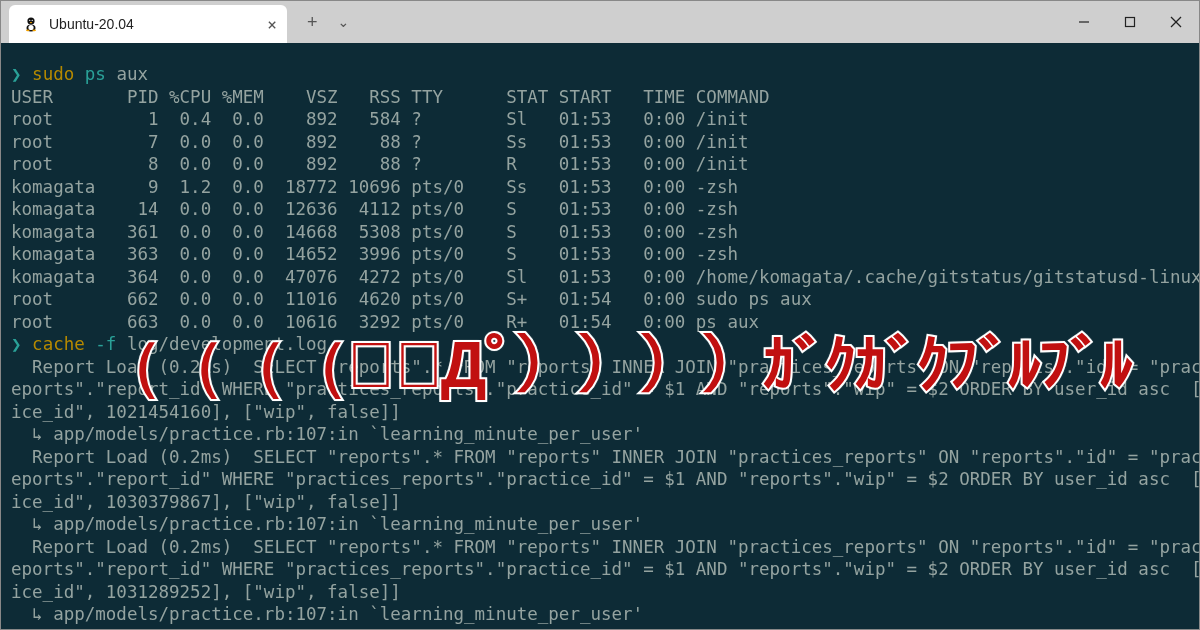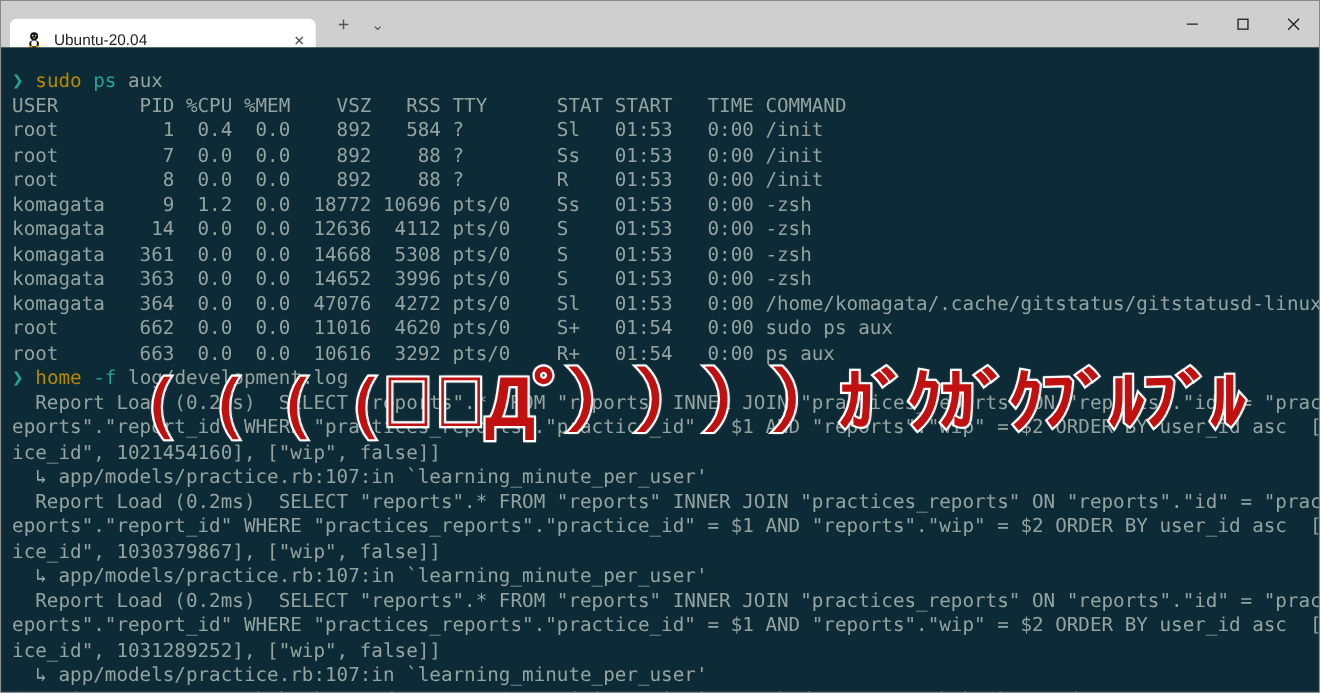--- a/index.html
+++ b/index.html
@@ -1,18 +1,18 @@
 <!DOCTYPE html>
 <html><head>
 <meta charset="utf-8">
 <style>
   html,body{margin:0;padding:0;width:1200px;height:630px;overflow:hidden;font-family:"Consolas","Menlo","DejaVu Sans Mono",monospace;}
   .window{width:1200px;height:630px;background:#cfcfcf;display:flex;flex-direction:column;border:1px solid #888;box-sizing:border-box;}
   .titlebar{height:42px;background:#cfcfcf;display:flex;align-items:stretch;}
-  .tab{display:flex;align-items:center;background:#fff;height:38px;margin-top:16px;margin-left:8px;border-radius:6px 6px 0 0;padding:0 14px;min-width:250px;position:relative;}
+  .tab{display:flex;align-items:center;background:#fff;height:38px;margin-top:4px;margin-left:8px;border-radius:6px 6px 0 0;padding:0 14px;min-width:250px;position:relative;}
   .tab-icon{width:16px;height:16px;margin-right:10px;display:flex;align-items:center;justify-content:center;}
   .tab-title{font-size:14px;color:#222;font-family:"Segoe UI",sans-serif;}
   .tab-close{position:absolute;right:10px;font-size:16px;color:#555;}
   .tabs-extra{display:flex;align-items:center;gap:20px;margin-left:20px;color:#555;font-size:18px;font-family:"Segoe UI",sans-serif;}
   .win-controls{margin-left:auto;display:flex;align-items:center;gap:0;}
   .win-btn{width:46px;height:42px;display:flex;align-items:center;justify-content:center;font-size:14px;color:#222;font-family:"Segoe UI",sans-serif;}
   .terminal{flex:1;background:#0d2b36;color:#94a3a0;font-size:17.5px;line-height:22.5px;padding:20px 10px;position:relative;overflow:hidden;white-space:pre;}
   .prompt-sym{color:#2aa198;font-weight:bold;}
   .cmd1{color:#b58900;}
   .cmd2{color:#2aa198;}
@@ -74,21 +74,21 @@
 <span id="ps-rows">root         1  0.4  0.0    892   584 ?        Sl   01:53   0:00 /init
 root         7  0.0  0.0    892    88 ?        Ss   01:53   0:00 /init
 root         8  0.0  0.0    892    88 ?        R    01:53   0:00 /init
 komagata     9  1.2  0.0  18772 10696 pts/0    Ss   01:53   0:00 -zsh
 komagata    14  0.0  0.0  12636  4112 pts/0    S    01:53   0:00 -zsh
 komagata   361  0.0  0.0  14668  5308 pts/0    S    01:53   0:00 -zsh
 komagata   363  0.0  0.0  14652  3996 pts/0    S    01:53   0:00 -zsh
 komagata   364  0.0  0.0  47076  4272 pts/0    Sl   01:53   0:00 /home/komagata/.cache/gitstatus/gitstatusd-linux-x86_64
 root       662  0.0  0.0  11016  4620 pts/0    S+   01:54   0:00 sudo ps aux
 root       663  0.0  0.0  10616  3292 pts/0    R+   01:54   0:00 ps aux</span>
-<span class="prompt-sym">❯</span> <span class="cmd1">home</span> <span class="cmd2">-f</span> <span class="args">log/development.log</span>
+<span class="prompt-sym">❯</span> <span class="cmd1">cache</span> <span class="cmd2">-f</span> <span class="args">log/development.log</span>
 <span id="log-lines">  Report Load (0.2ms)  SELECT "reports".* FROM "reports" INNER JOIN "practices_reports" ON "reports"."id" = "practices_r
 eports"."report_id" WHERE "practices_reports"."practice_id" = $1 AND "reports"."wip" = $2 ORDER BY user_id asc  [["pract
 ice_id", 1021454160], ["wip", false]]
   ↳ app/models/practice.rb:107:in `learning_minute_per_user'
   Report Load (0.2ms)  SELECT "reports".* FROM "reports" INNER JOIN "practices_reports" ON "reports"."id" = "practices_r
 eports"."report_id" WHERE "practices_reports"."practice_id" = $1 AND "reports"."wip" = $2 ORDER BY user_id asc  [["pract
 ice_id", 1030379867], ["wip", false]]
   ↳ app/models/practice.rb:107:in `learning_minute_per_user'
   Report Load (0.2ms)  SELECT "reports".* FROM "reports" INNER JOIN "practices_reports" ON "reports"."id" = "practices_r
 eports"."report_id" WHERE "practices_reports"."practice_id" = $1 AND "reports"."wip" = $2 ORDER BY user_id asc  [["pract

